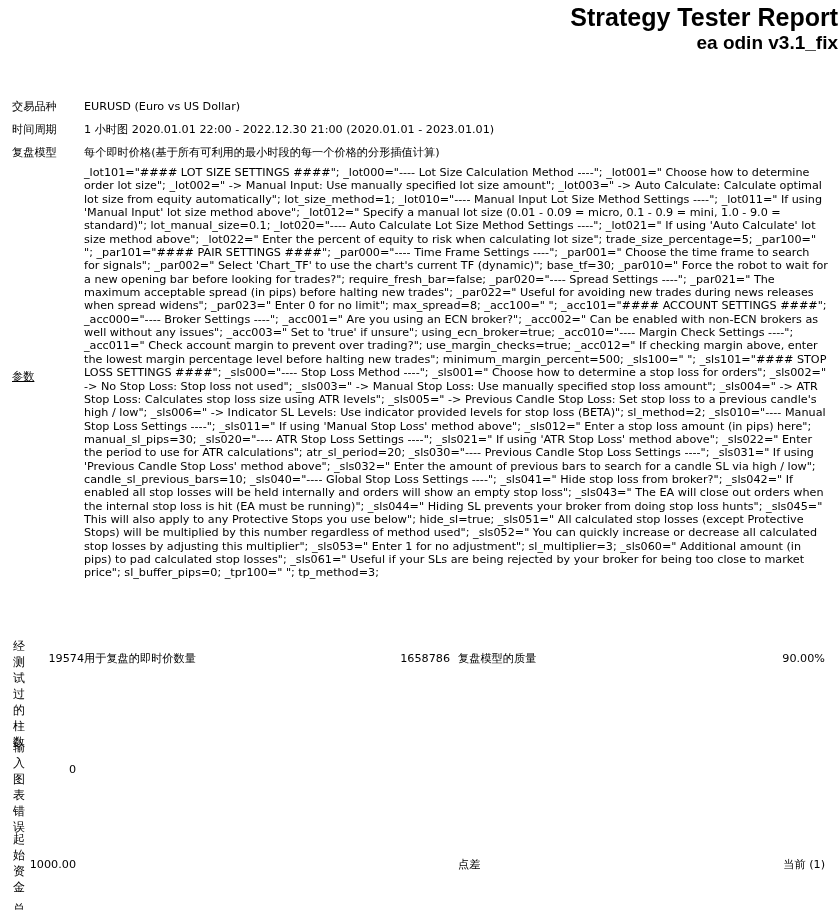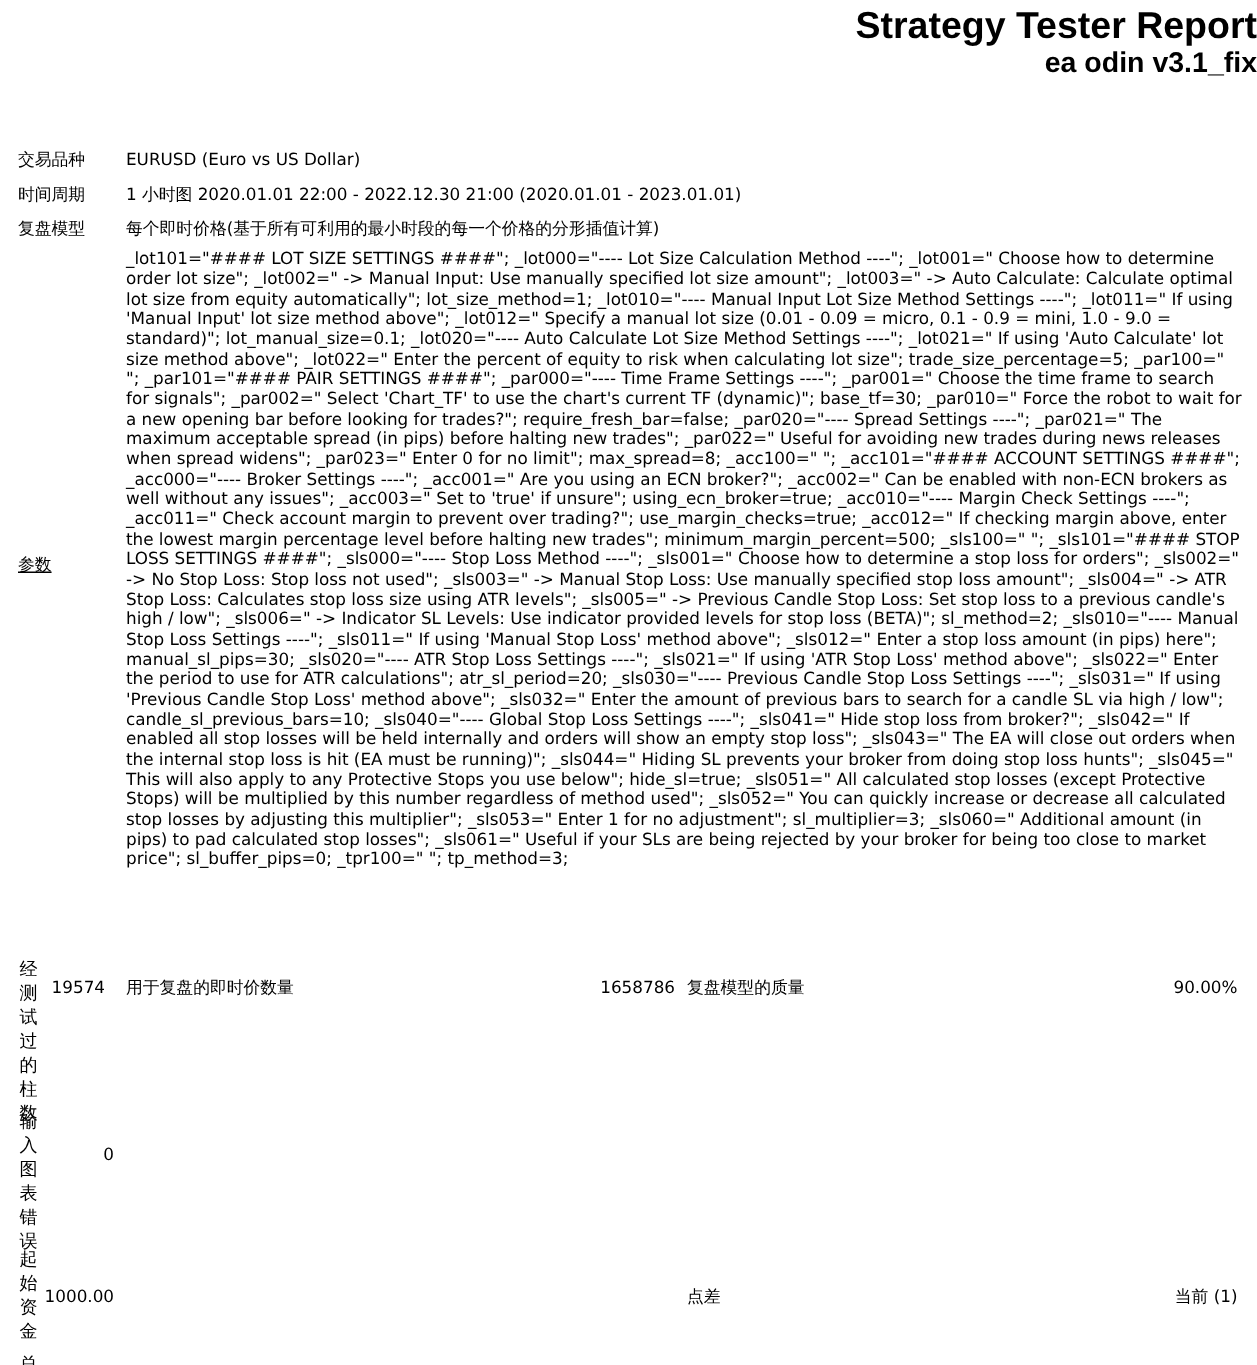--- a/index.html
+++ b/index.html
@@ -50,21 +50,21 @@
 
 <div class="row t" style="top:146px;">
   <span class="lbl">复盘模型</span>
   <span class="val">每个即时价格(基于所有可利用的最小时段的每一个价格的分形插值计算)</span>
 </div>
 
 <div class="params-lbl t">参数</div>
 <div class="params">_lot101="#### LOT SIZE SETTINGS ####"; _lot000="---- Lot Size Calculation Method ----"; _lot001=" Choose how to determine order lot size"; _lot002=" -&gt; Manual Input: Use manually specified lot size amount"; _lot003=" -&gt; Auto Calculate: Calculate optimal lot size from equity automatically"; lot_size_method=1; _lot010="---- Manual Input Lot Size Method Settings ----"; _lot011=" If using 'Manual Input' lot size method above"; _lot012=" Specify a manual lot size (0.01 - 0.09 = micro, 0.1 - 0.9 = mini, 1.0 - 9.0 = standard)"; lot_manual_size=0.1; _lot020="---- Auto Calculate Lot Size Method Settings ----"; _lot021=" If using 'Auto Calculate' lot size method above"; _lot022=" Enter the percent of equity to risk when calculating lot size"; trade_size_percentage=5; _par100=" "; _par101="#### PAIR SETTINGS ####"; _par000="---- Time Frame Settings ----"; _par001=" Choose the time frame to search for signals"; _par002=" Select 'Chart_TF' to use the chart's current TF (dynamic)"; base_tf=30; _par010=" Force the robot to wait for a new opening bar before looking for trades?"; require_fresh_bar=false; _par020="---- Spread Settings ----"; _par021=" The maximum acceptable spread (in pips) before halting new trades"; _par022=" Useful for avoiding new trades during news releases when spread widens"; _par023=" Enter 0 for no limit"; max_spread=8; _acc100=" "; _acc101="#### ACCOUNT SETTINGS ####"; _acc000="---- Broker Settings ----"; _acc001=" Are you using an ECN broker?"; _acc002=" Can be enabled with non-ECN brokers as well without any issues"; _acc003=" Set to 'true' if unsure"; using_ecn_broker=true; _acc010="---- Margin Check Settings ----"; _acc011=" Check account margin to prevent over trading?"; use_margin_checks=true; _acc012=" If checking margin above, enter the lowest margin percentage level before halting new trades"; minimum_margin_percent=500; _sls100=" "; _sls101="#### STOP LOSS SETTINGS ####"; _sls000="---- Stop Loss Method ----"; _sls001=" Choose how to determine a stop loss for orders"; _sls002=" -&gt; No Stop Loss: Stop loss not used"; _sls003=" -&gt; Manual Stop Loss: Use manually specified stop loss amount"; _sls004=" -&gt; ATR Stop Loss: Calculates stop loss size using ATR levels"; _sls005=" -&gt; Previous Candle Stop Loss: Set stop loss to a previous candle's high / low"; _sls006=" -&gt; Indicator SL Levels: Use indicator provided levels for stop loss (BETA)"; sl_method=2; _sls010="---- Manual Stop Loss Settings ----"; _sls011=" If using 'Manual Stop Loss' method above"; _sls012=" Enter a stop loss amount (in pips) here"; manual_sl_pips=30; _sls020="---- ATR Stop Loss Settings ----"; _sls021=" If using 'ATR Stop Loss' method above"; _sls022=" Enter the period to use for ATR calculations"; atr_sl_period=20; _sls030="---- Previous Candle Stop Loss Settings ----"; _sls031=" If using 'Previous Candle Stop Loss' method above"; _sls032=" Enter the amount of previous bars to search for a candle SL via high / low"; candle_sl_previous_bars=10; _sls040="---- Global Stop Loss Settings ----"; _sls041=" Hide stop loss from broker?"; _sls042=" If enabled all stop losses will be held internally and orders will show an empty stop loss"; _sls043=" The EA will close out orders when the internal stop loss is hit (EA must be running)"; _sls044=" Hiding SL prevents your broker from doing stop loss hunts"; _sls045=" This will also apply to any Protective Stops you use below"; hide_sl=true; _sls051=" All calculated stop losses (except Protective Stops) will be multiplied by this number regardless of method used"; _sls052=" You can quickly increase or decrease all calculated stop losses by adjusting this multiplier"; _sls053=" Enter 1 for no adjustment"; sl_multiplier=3; _sls060=" Additional amount (in pips) to pad calculated stop losses"; _sls061=" Useful if your SLs are being rejected by your broker for being too close to market price"; sl_buffer_pips=0; _tpr100=" "; tp_method=3;</div>
 
 <div class="vlabel" style="top:602px;margin-top:36px;">经测试过的柱数</div>
-<div class="num-r t" style="top:652px; left:24px; width:46px;">19574</div>
+<div class="num-r t" style="top:652px; left:38px; width:46px;">19574</div>
 <div class="t" style="position:absolute; top:652px; left:84px;">用于复盘的即时价数量</div>
 <div class="num-r t" style="top:652px; left:380px; width:70px;">1658786</div>
 <div class="t" style="position:absolute; top:652px; left:458px;">复盘模型的质量</div>
 <div class="num-r t" style="top:652px; left:740px; width:85px;">90.00%</div>
 
 <div class="vlabel" style="top:714px;margin-top:25px;">输入图表错误</div>
 <div class="num-r t" style="top:763px; left:30px; width:46px;">0</div>
 
 <div class="vlabel" style="top:831px;">起始资金</div>
 <div class="num-r t" style="top:858px; left:20px; width:56px;">1000.00</div>

